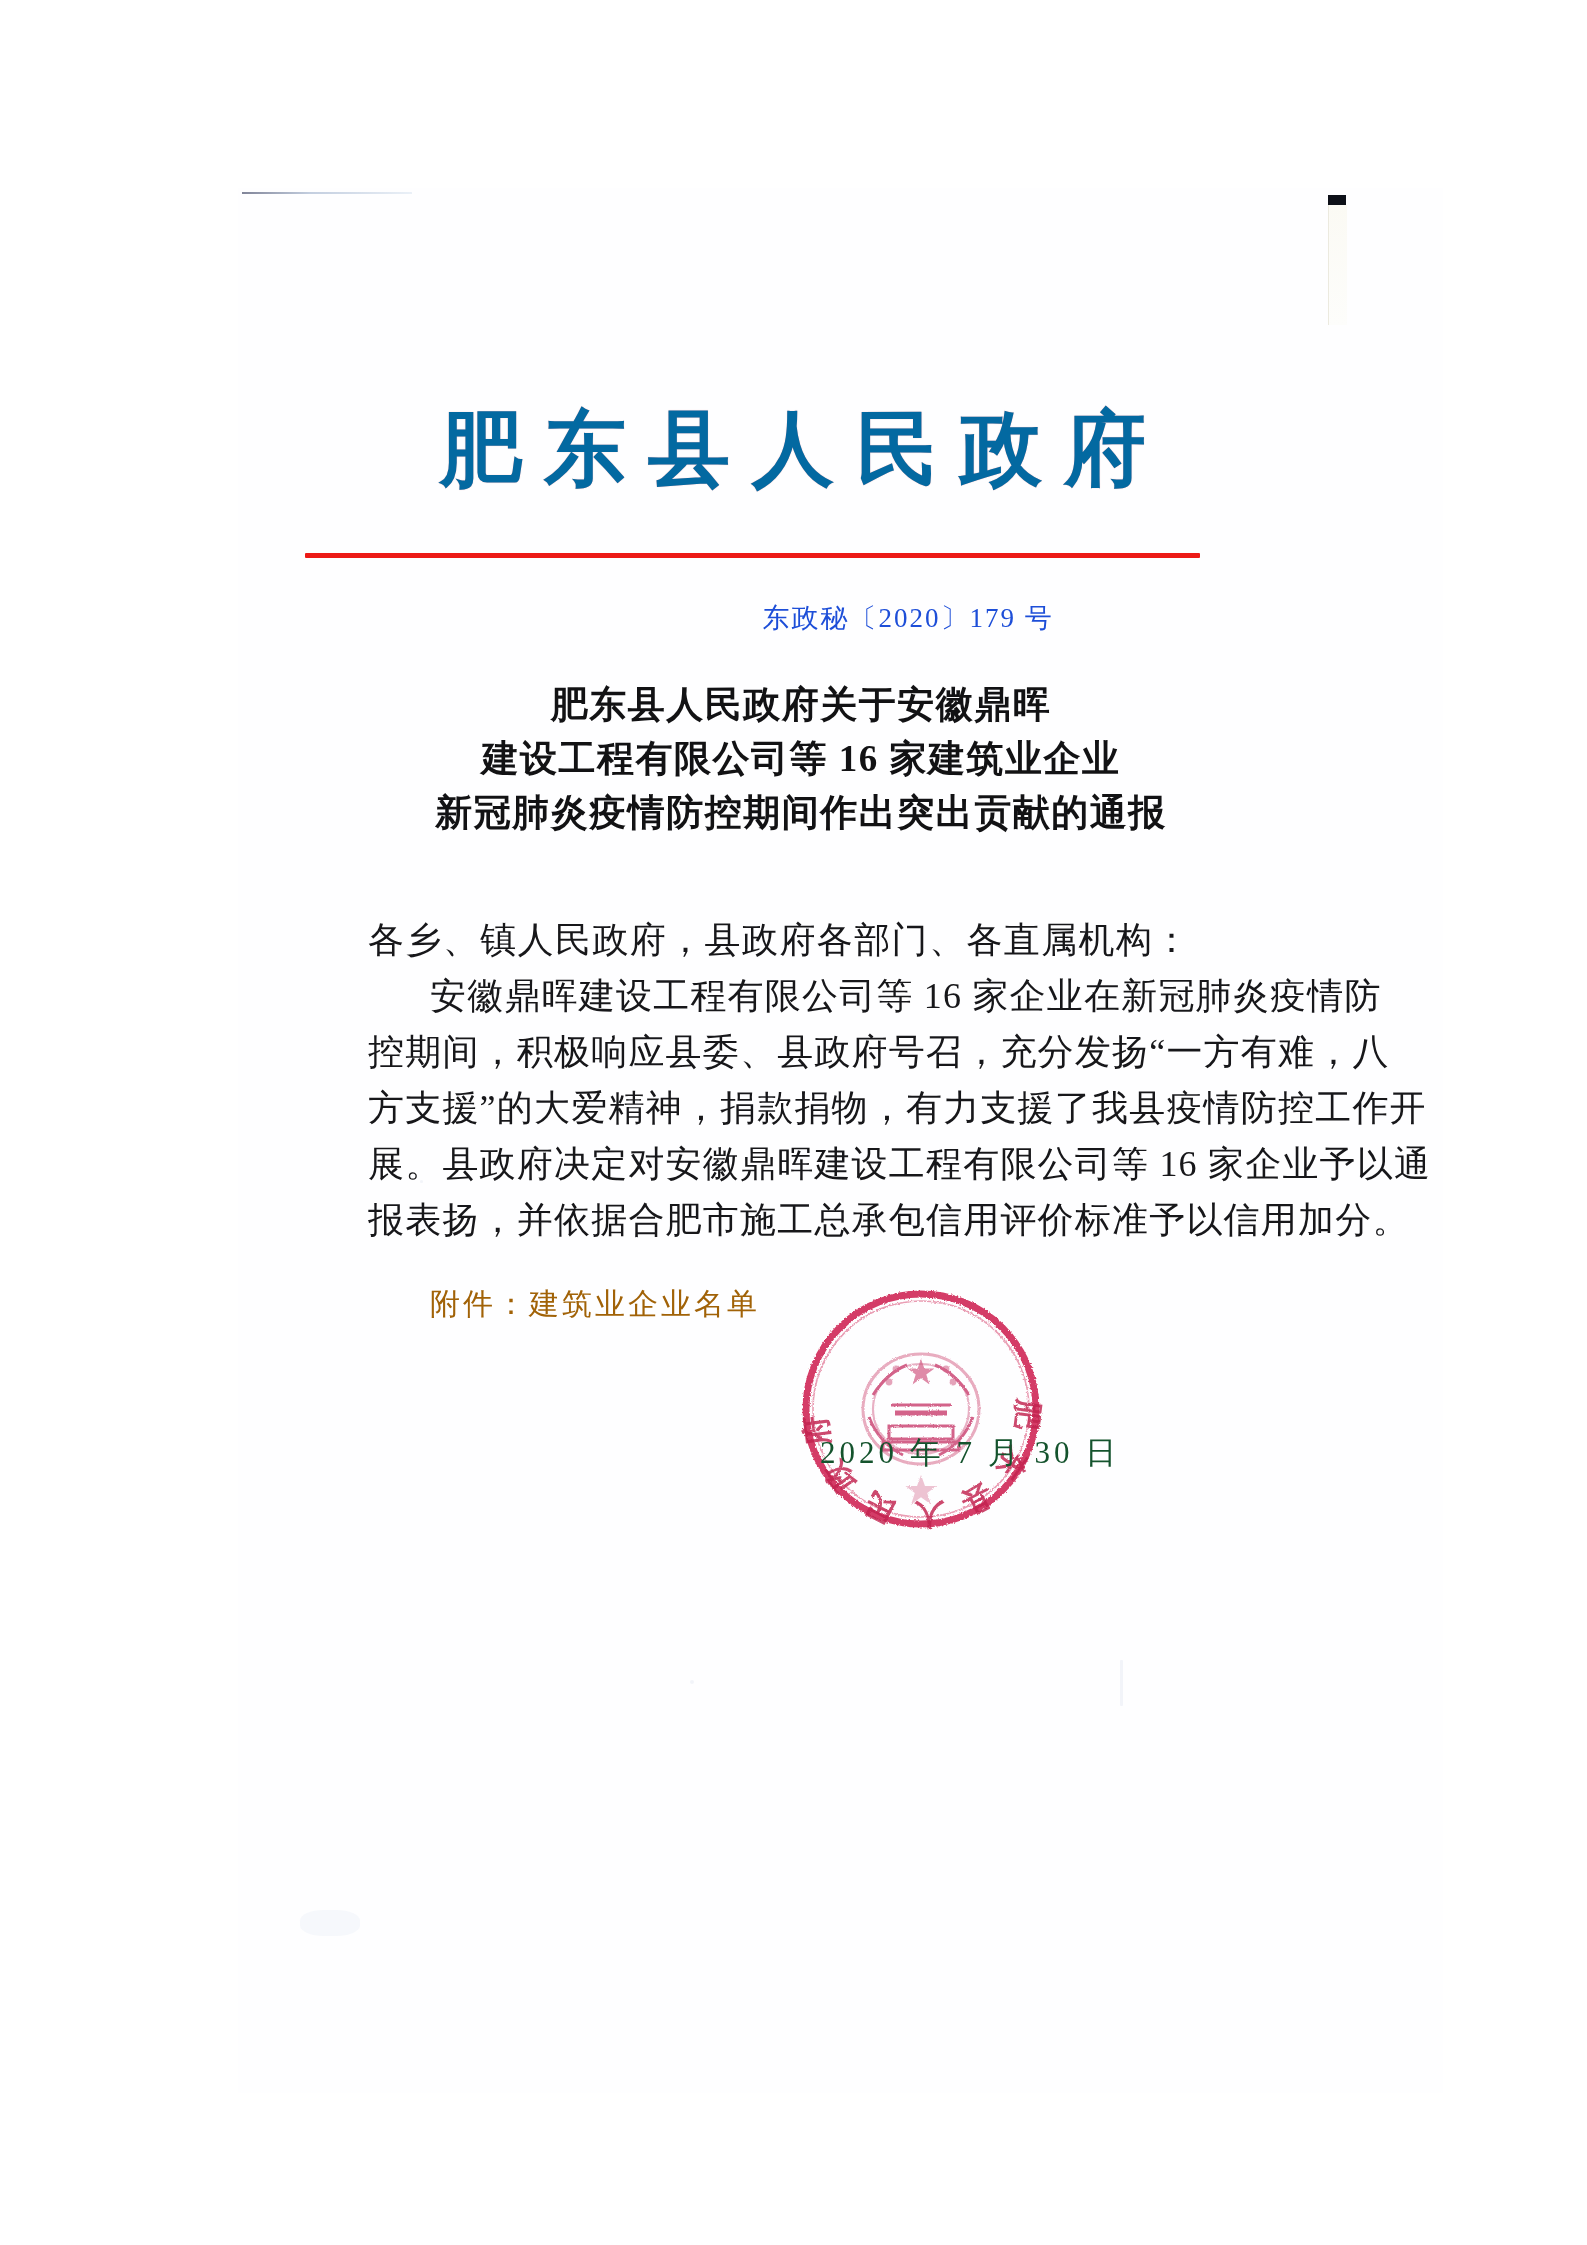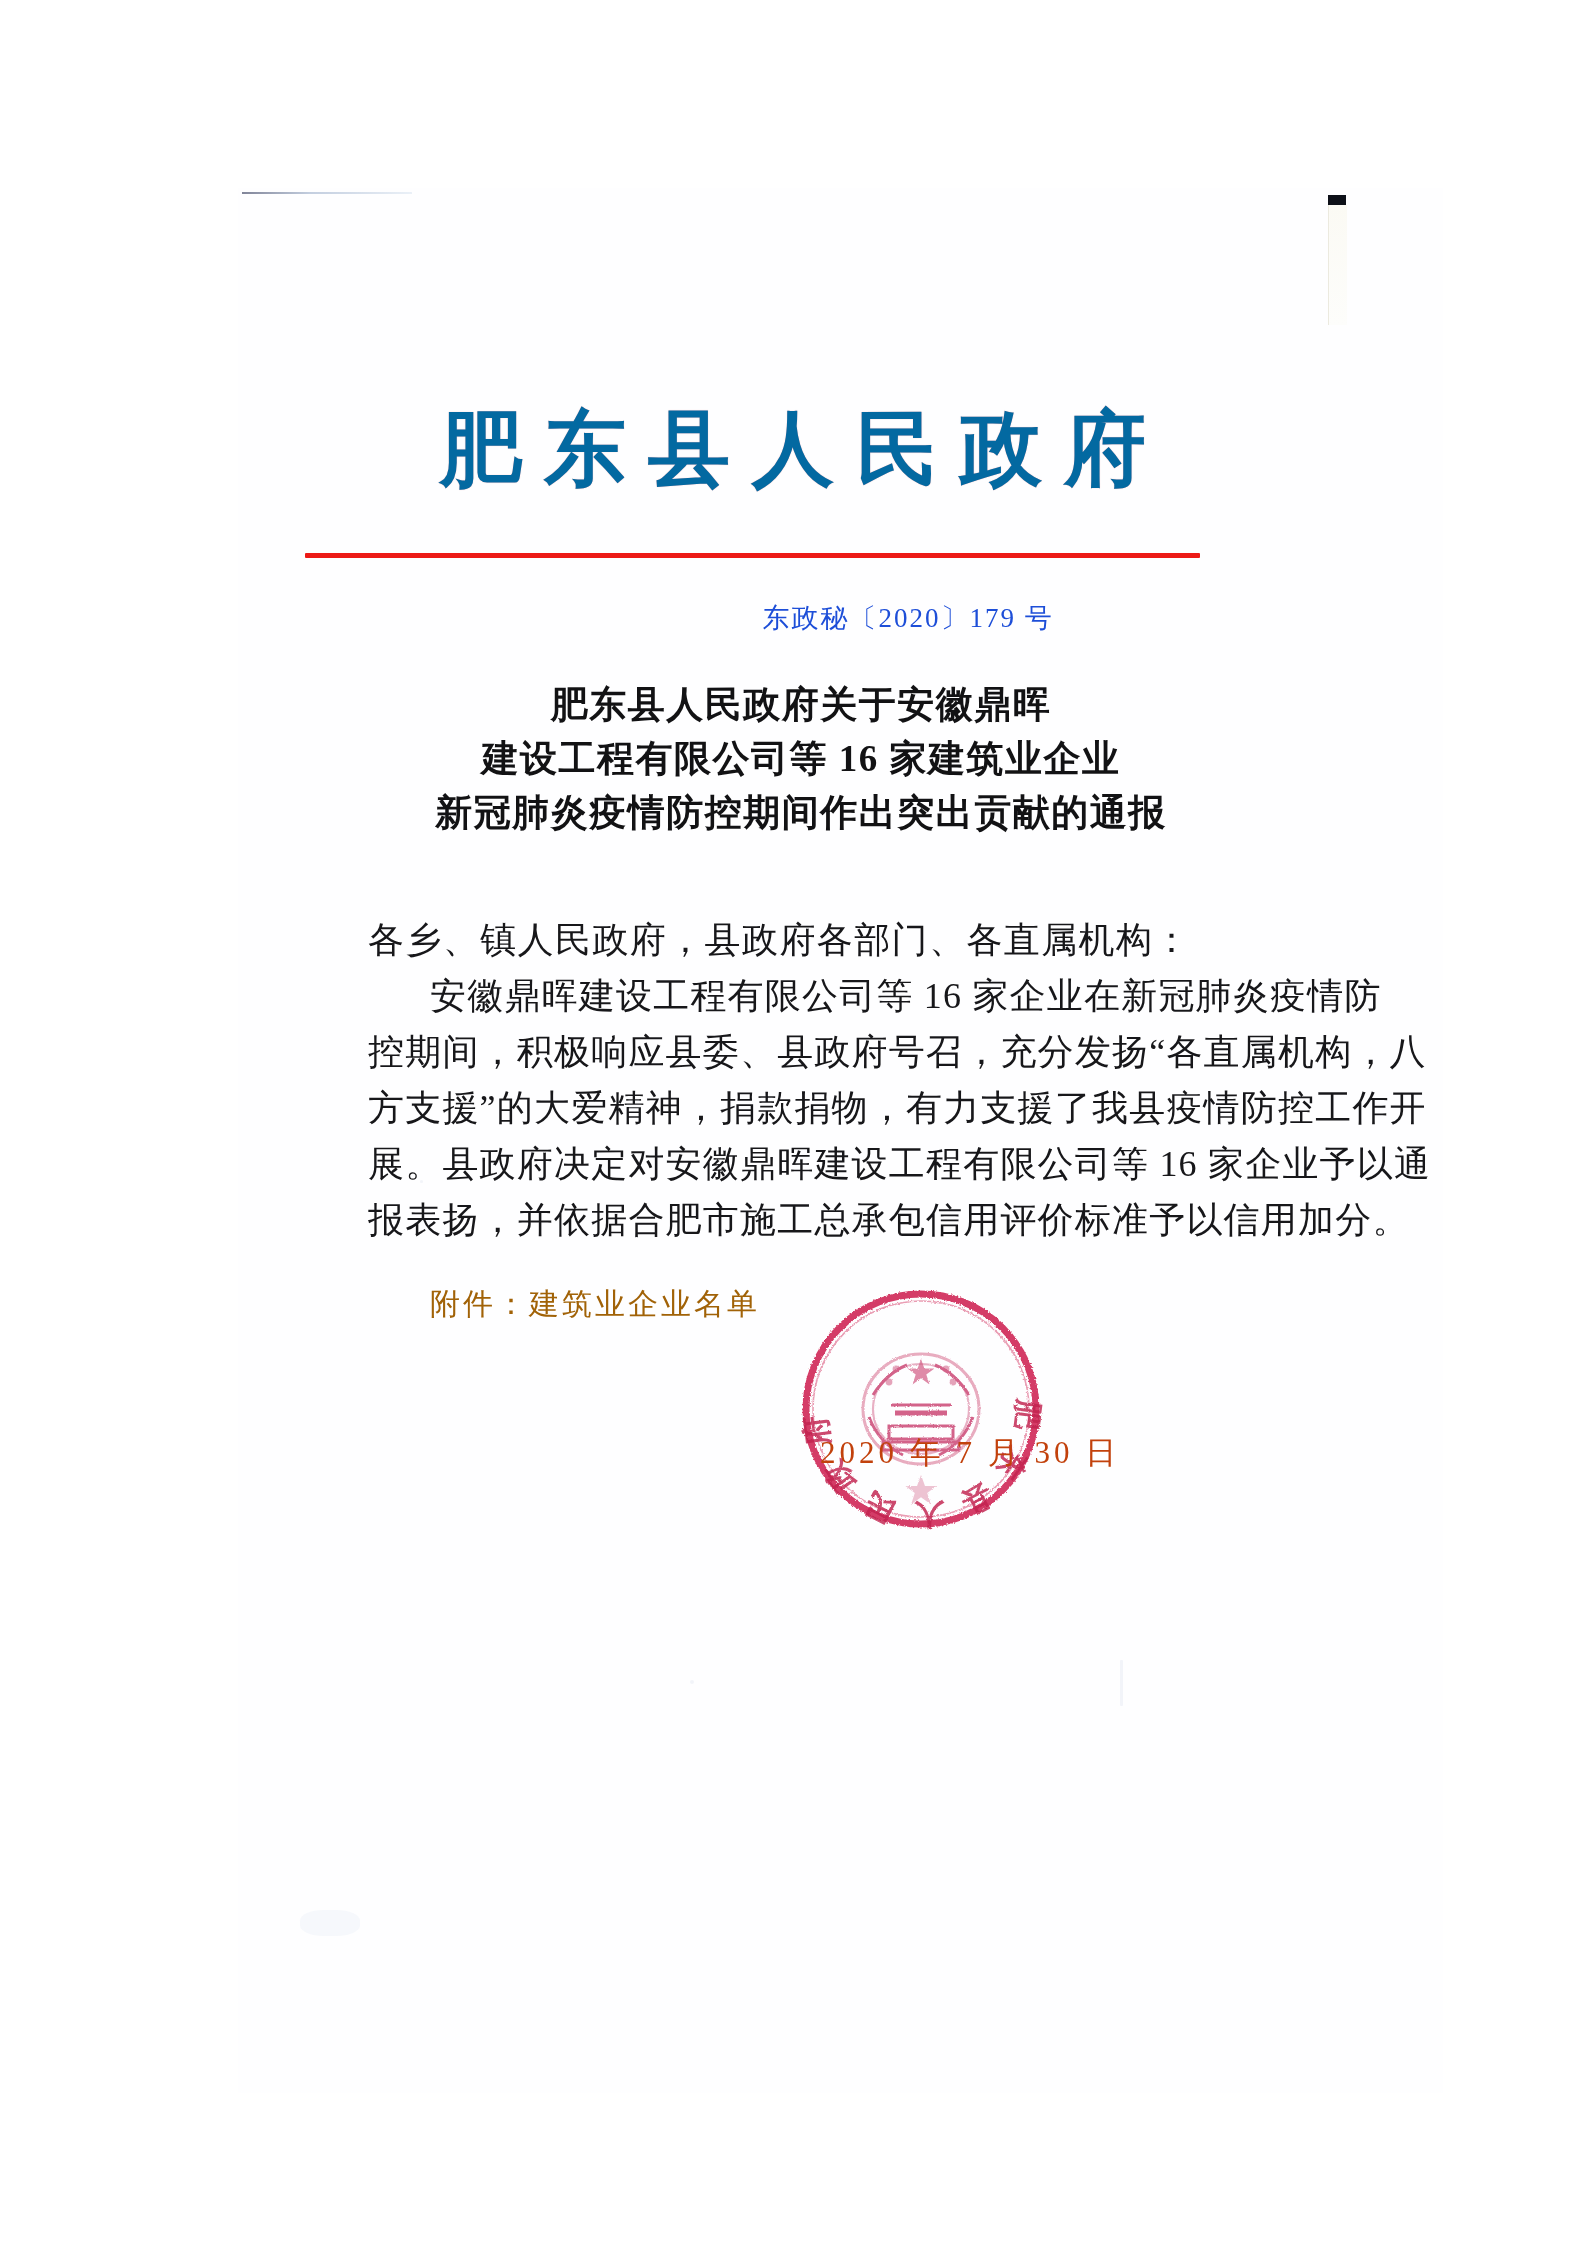--- a/index.html
+++ b/index.html
@@ -165,21 +165,21 @@
   #official-seal svg { width: 100%; height: 100%; display: block; }
 
   
   #doc-date {
     position: absolute;
     left: 820px;
     top: 1432px;
     font-family: "Liberation Serif", "DejaVu Serif", serif;
     font-size: 31px;
     letter-spacing: 4px;
-    color: #c2410c;
+    color: #14532d;
     white-space: nowrap;
   }
 
   
   .speckle {
     position: absolute;
     background: #e9edf5;
     opacity: .6;
     border-radius: 50%;
   }
@@ -209,21 +209,21 @@
 
   <div id="doc-title">
     <div class="title-line">肥东县人民政府关于安徽鼎晖</div>
     <div class="title-line">建设工程有限公司等 16 家建筑业企业</div>
     <div class="title-line">新冠肺炎疫情防控期间作出突出贡献的通报</div>
   </div>
 
   <div id="doc-body">
     <div class="salutation">各乡、镇人民政府，县政府各部门、各直属机构：</div>
     <div class="body-line indent-2">安徽鼎晖建设工程有限公司等 16 家企业在新冠肺炎疫情防</div>
-    <div class="body-line">控期间，积极响应县委、县政府号召，充分发扬“各直属机构，八</div>
+    <div class="body-line">控期间，积极响应县委、县政府号召，充分发扬“一方有难，八</div>
     <div class="body-line">方支援”的大爱精神，捐款捐物，有力支援了我县疫情防控工作开</div>
     <div class="body-line">展。县政府决定对安徽鼎晖建设工程有限公司等 16 家企业予以通</div>
     <div class="body-line">报表扬，并依据合肥市施工总承包信用评价标准予以信用加分。</div>
   </div>
 
   <div id="attachment-line">附件：建筑业企业名单</div>
 
   <div id="official-seal">
     <svg viewBox="0 0 252 252" xmlns="http://www.w3.org/2000/svg">
       <defs>

